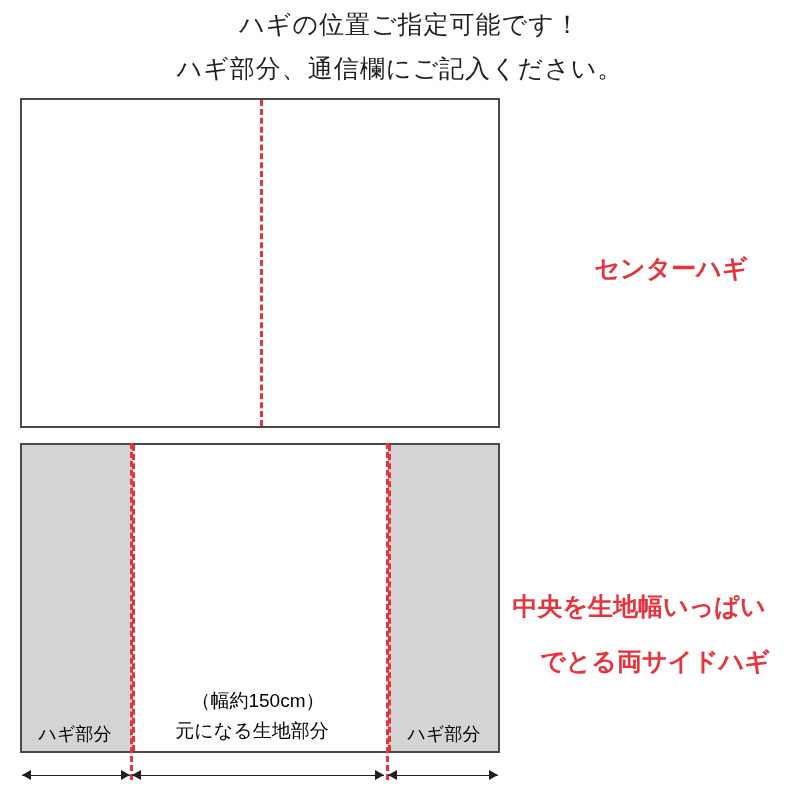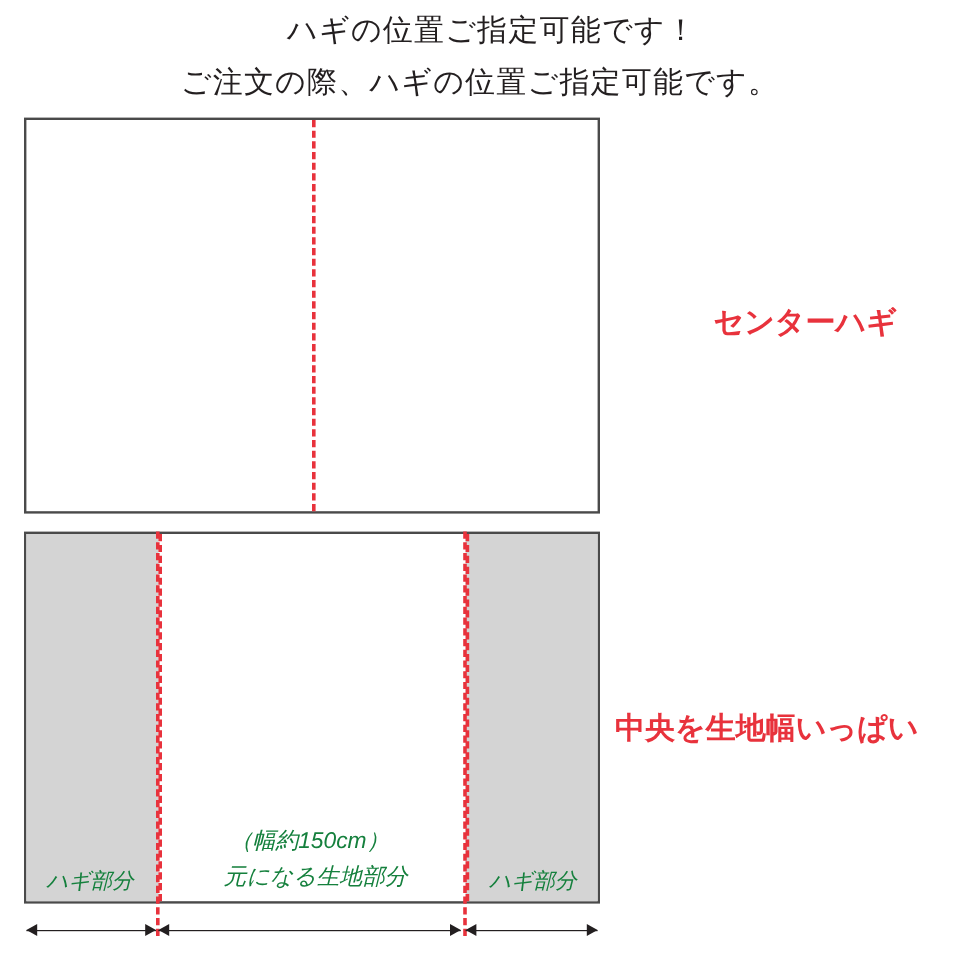--- a/index.html
+++ b/index.html
@@ -85,27 +85,26 @@
     top: 443px;
     height: 337px;
   }
   #seam-ext-left  { left: 130px; }
   #seam-ext-right { left: 386px; }
 
   
   .inner-label {
     position: absolute;
     font-size: 19px;
-    color: #15803d;
+    color: #000000;
     white-space: nowrap;
     text-align: center;
-    font-style: italic;
   }
   #label-width   { left: 150px; top: 688px; width: 216px; }
-  #label-base    { left: 155px; top: 718px; width: 216px; }
+  #label-base    { left: 144px; top: 718px; width: 216px; }
   #label-seam-l  { left: 22px;  top: 722px; width: 106px; font-size: 18px; }
   #label-seam-r  { left: 390px; top: 722px; width: 108px; font-size: 18px; }
 
   
   .ruler {
     position: absolute;
     top: 768px;
     height: 16px;
   }
   .ruler .bar {
@@ -147,21 +146,21 @@
   }
   #annot-side-1 { left: 494px; top: 590px; width: 290px; }
   #annot-side-2 { left: 510px; top: 645px; width: 290px; }
 </style>
 </head>
 <body>
 
 <div class="stage">
 
   <div class="heading line1">ハギの位置ご指定可能です！</div>
-  <div class="heading line2">ご注文の際、ハギの位置ご指定可能です。</div>
+  <div class="heading line2">ハギ部分、通信欄にご記入ください。</div>
 
   <div class="panel" id="panel-top">
     <div class="seam-line" id="seam-center"></div>
   </div>
 
   <div class="panel" id="panel-bottom">
     <div class="seam-fill left"></div>
     <div class="seam-fill right"></div>
     <div class="seam-line" id="seam-left"></div>
     <div class="seam-line" id="seam-right"></div>
@@ -186,14 +185,15 @@
     <div class="arrow r"></div>
   </div>
   <div class="ruler" id="ruler-right">
     <div class="bar"></div>
     <div class="arrow l"></div>
     <div class="arrow r"></div>
   </div>
 
   <div class="annot" id="annot-center">センターハギ</div>
   <div class="annot" id="annot-side-1">中央を生地幅いっぱい</div>
+  <div class="annot" id="annot-side-2">でとる両サイドハギ</div>
 
 </div>
 
 </body></html>

